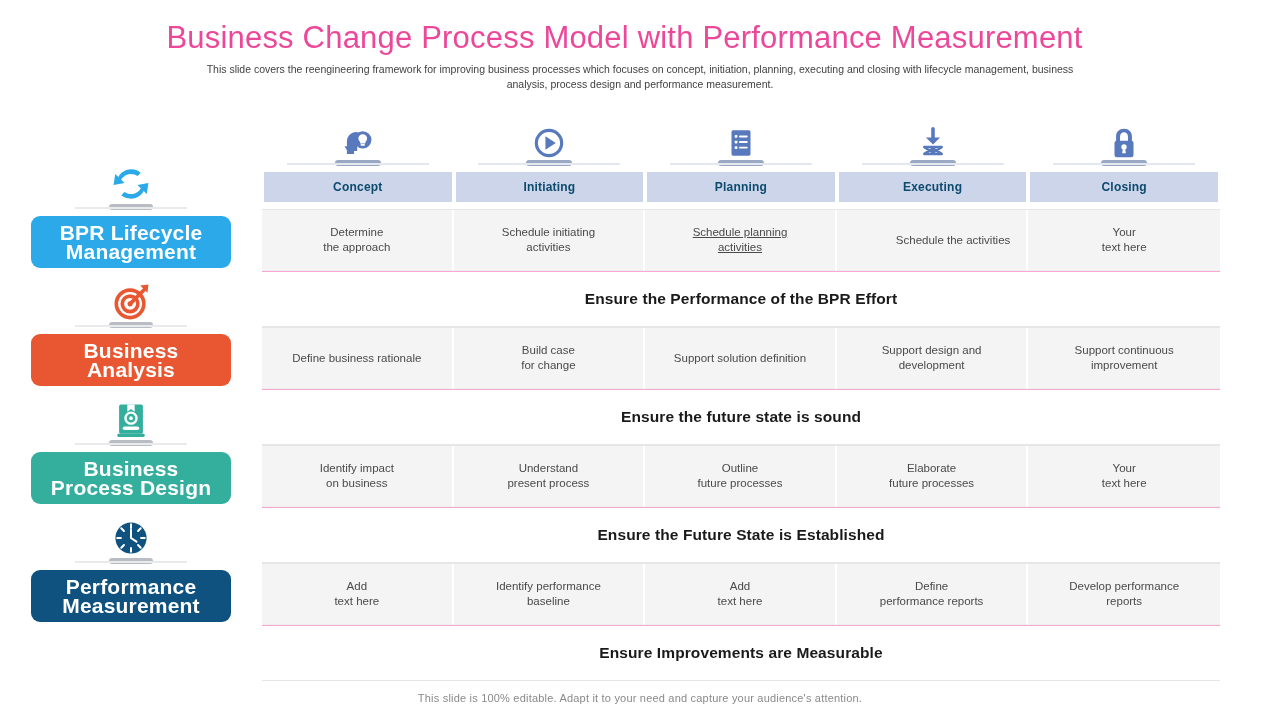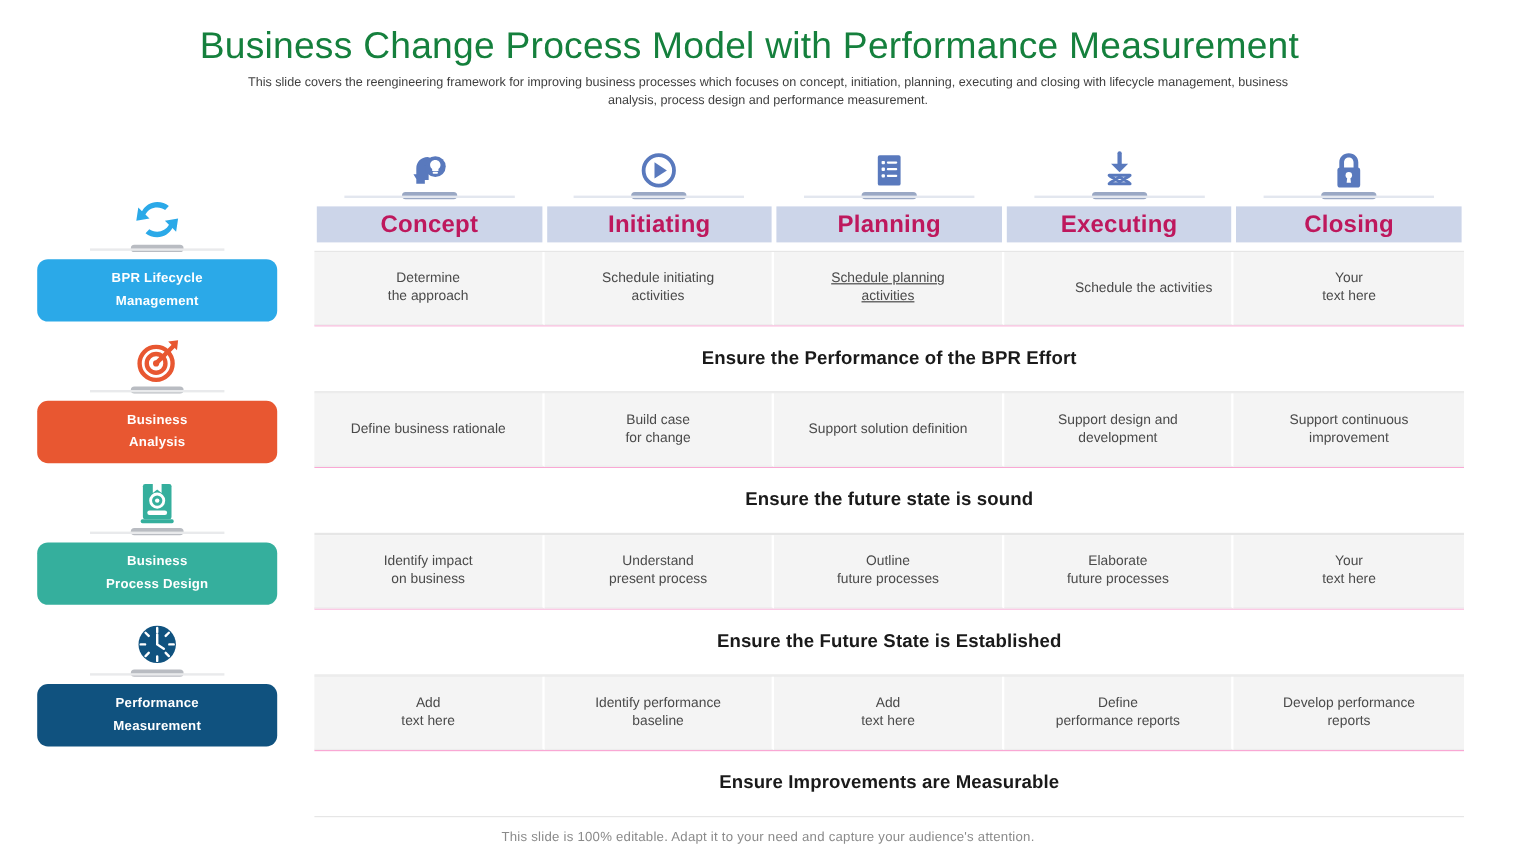--- a/index.html
+++ b/index.html
@@ -8,21 +8,21 @@
     background: #ffffff;
     font-family: "Liberation Sans", sans-serif;
     overflow: hidden;
   }
   .slide { position: relative; width: 1280px; height: 720px; background: #fff; }
 
   
   .title {
     position: absolute; top: 18px; left: 0; width: 1249px;
     text-align: center;
-    font-size: 31px; font-weight: 400; color: #15803d;
+    font-size: 31px; font-weight: 400; color: #ec4899;
     letter-spacing: 0.2px; line-height: 40px;
   }
   .subtitle {
     position: absolute; top: 62px; left: 190px; width: 900px;
     text-align: center; font-size: 10.5px; color: #3f3f3f;
     line-height: 15px; font-weight: 400;
   }
 
   
   .rail { position: absolute; left: 0; top: 160px; width: 262px; height: 490px; }
@@ -37,21 +37,21 @@
     width: 44px; height: 6px; border-radius: 3px; background: #b9bcc2;
   }
   .pedestal::before {
     content: ""; position: absolute; left: -34px; top: 3px;
     width: 112px; height: 2px; background: #e9eaec;
   }
   .badge {
     margin: 6px auto 0; width: 200px; height: 52px;
     border-radius: 9px; display: flex; flex-direction: column;
     align-items: center; justify-content: center;
-    color: #ffffff; font-weight: bold; font-size: 11px; line-height: 19px;
+    color: #ffffff; font-weight: bold; font-size: 21px; line-height: 19px;
     text-align: center; letter-spacing: 0.2px;
   }
 
   
   .cols { position: absolute; left: 262px; top: 112px; width: 958px; height: 92px; }
   .col-head {
     position: absolute; top: 0; height: 92px;
     display: flex; flex-direction: column; align-items: center;
   }
   .col-icon-wrap {
@@ -62,21 +62,21 @@
     position: absolute; bottom: 0; left: 50%; transform: translateX(-50%);
     width: 46px; height: 6px; border-radius: 3px; background: #9aa8c4;
   }
   .col-ped::before {
     content: ""; position: absolute; left: -48px; top: 3px;
     width: 142px; height: 1.5px; background: #e3e7ef;
   }
   .col-bar {
     margin-top: 6px; width: 100%; height: 30px;
     background: #ccd5e9; display: flex; align-items: center; justify-content: center;
-    color: #be185d; font-size: 20px; font-weight: bold; letter-spacing: 0.2px;
+    color: #0c4a6e; font-size: 12px; font-weight: bold; letter-spacing: 0.2px;
   }
 
   
   .table { position: absolute; left: 262px; top: 209px; width: 958px; }
   .grid-row { display: flex; width: 958px; border-top: 1px solid #e6e6e6; }
   .cell {
     background: #f4f4f4;
     border-right: 2px solid #ffffff;
     border-bottom: 1px solid #ededed;
     min-height: 61px;

